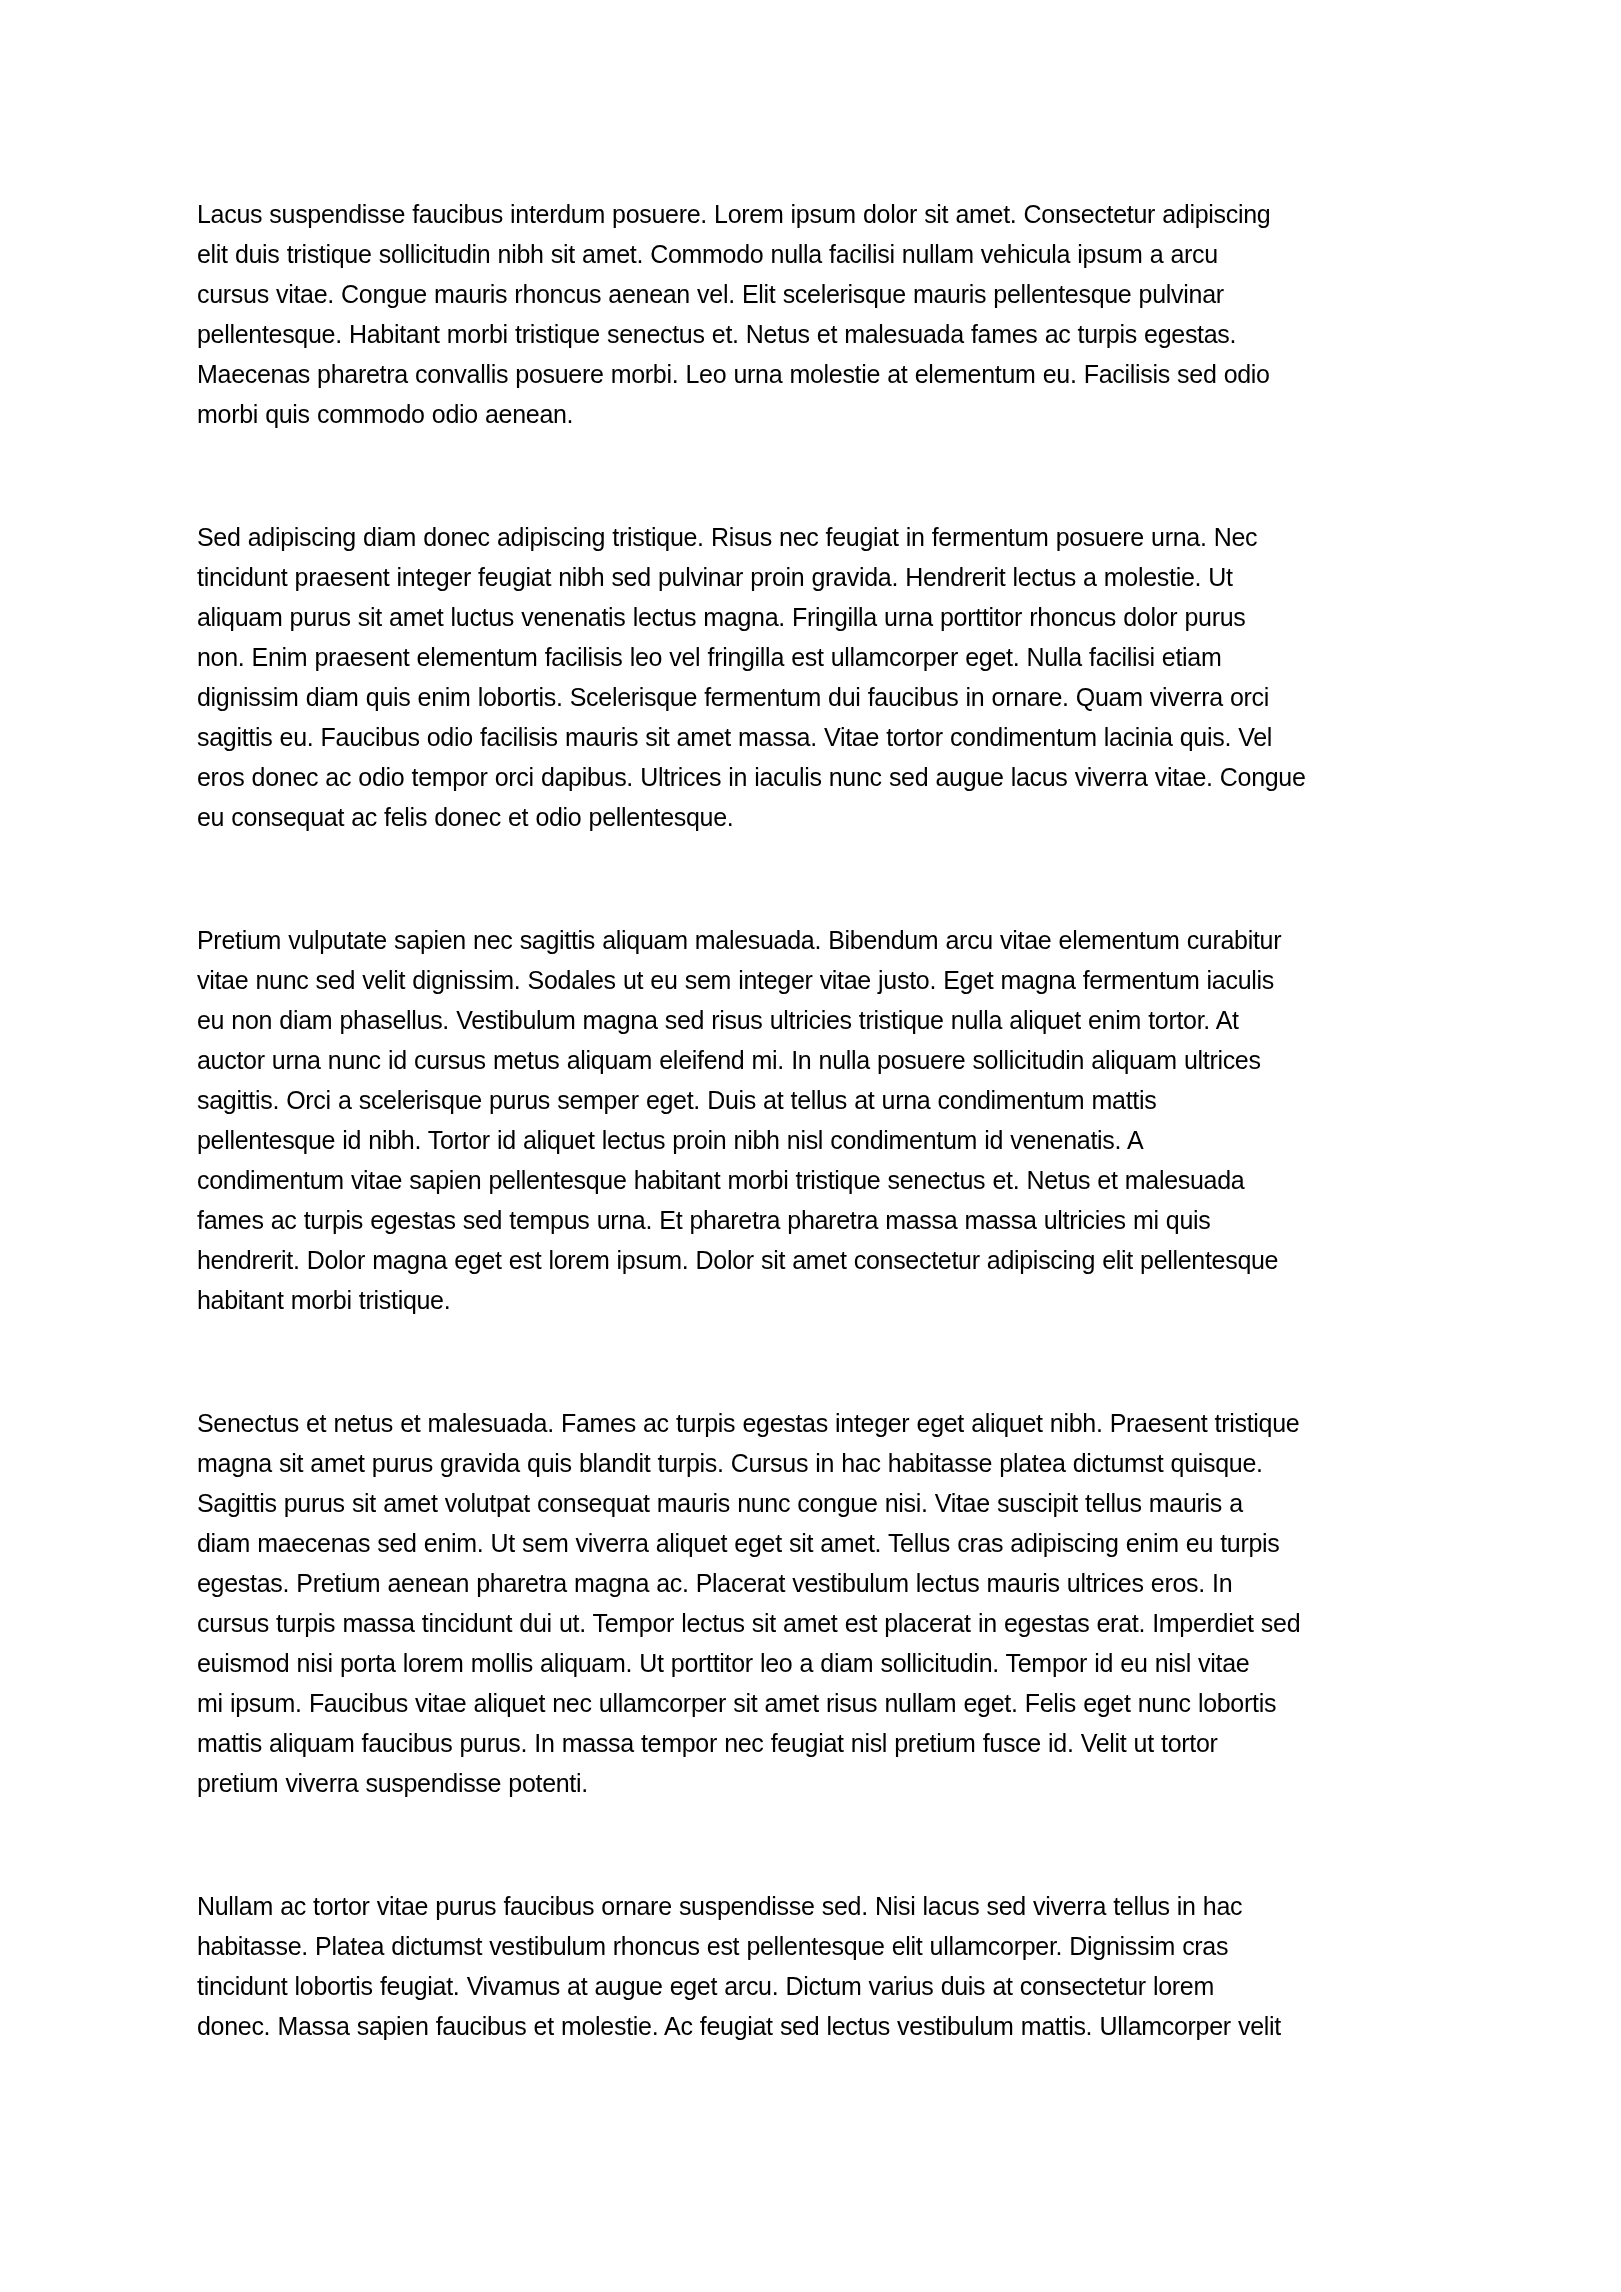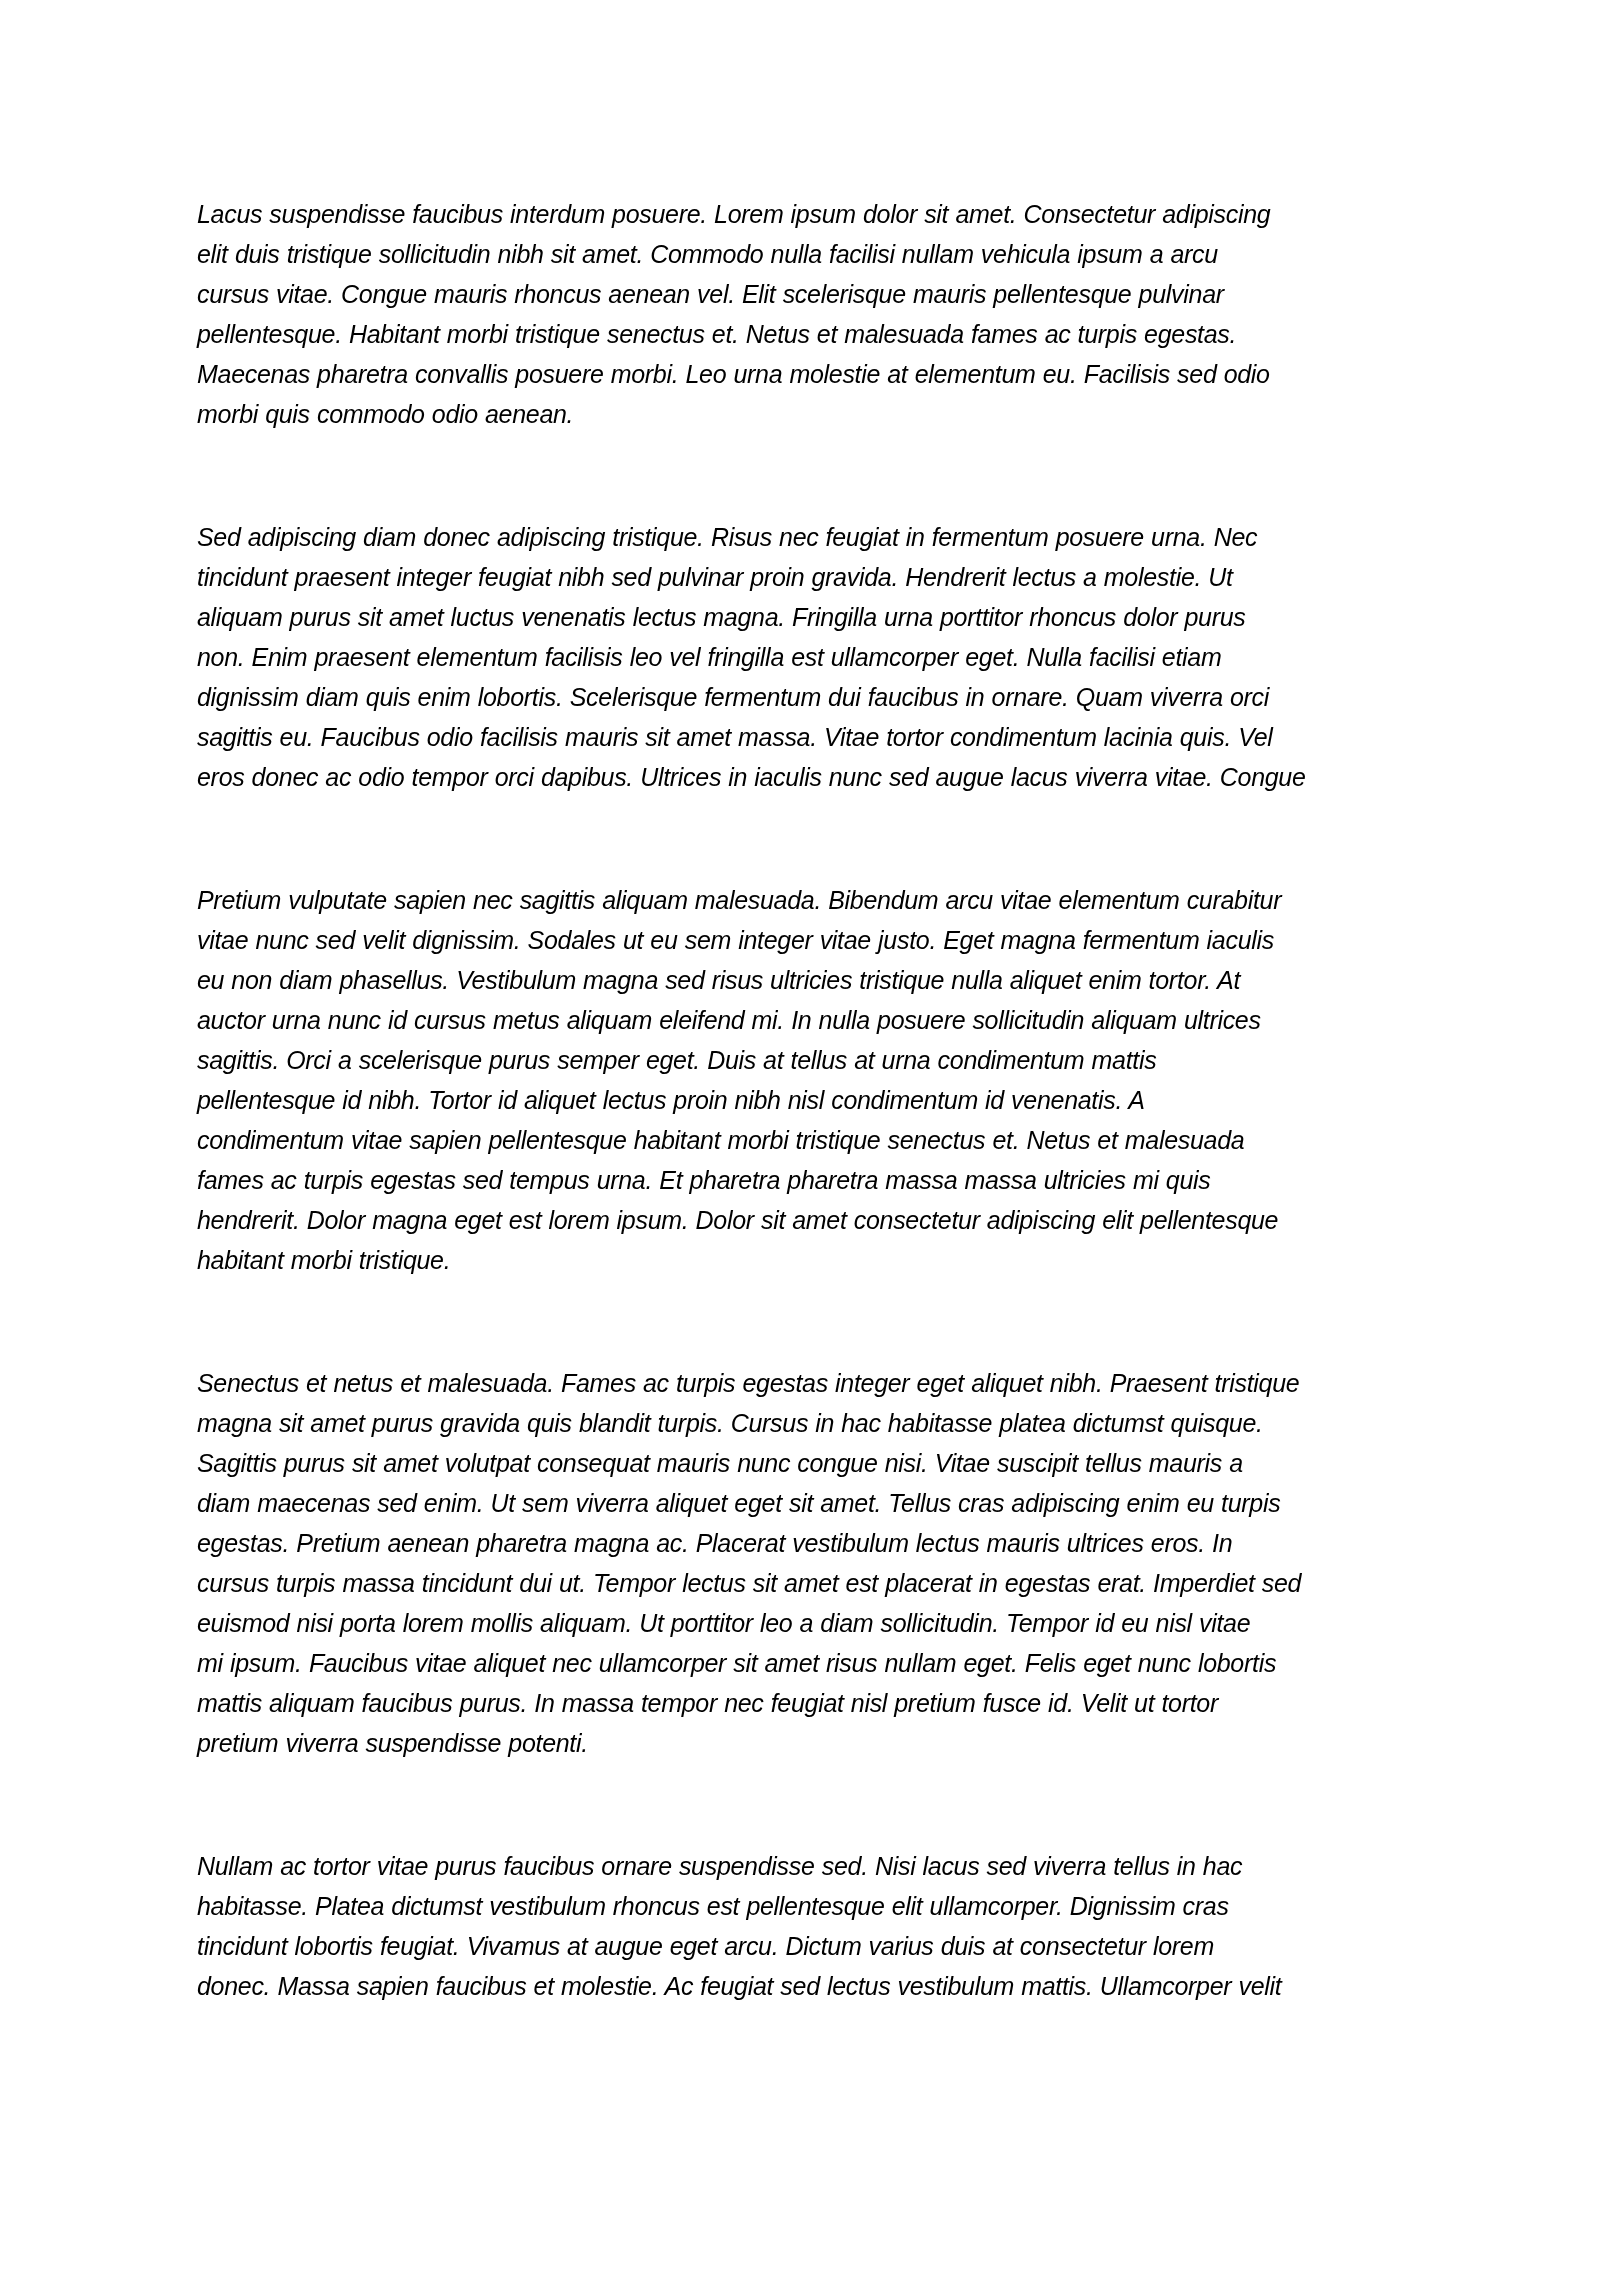--- a/index.html
+++ b/index.html
@@ -15,21 +15,20 @@
       font-family: "Liberation Sans", sans-serif;
       color: #000000;
     }
     .page {
       position: absolute;
       left: 0;
       top: 0;
       width: 1621px;
       height: 2293px;
       background: #ffffff;
-      font-style: italic;
     }
     .body-text {
       position: absolute;
       left: 197px;
       top: 194px;
       width: 1274px;
     }
     .paragraph {
       margin: 0 0 83px 0;
       padding: 0;
@@ -61,20 +60,21 @@
     </p>
 
     <p class="paragraph">
       <span class="line">Sed adipiscing diam donec adipiscing tristique. Risus nec feugiat in fermentum posuere urna. Nec</span>
       <span class="line">tincidunt praesent integer feugiat nibh sed pulvinar proin gravida. Hendrerit lectus a molestie. Ut</span>
       <span class="line">aliquam purus sit amet luctus venenatis lectus magna. Fringilla urna porttitor rhoncus dolor purus</span>
       <span class="line">non. Enim praesent elementum facilisis leo vel fringilla est ullamcorper eget. Nulla facilisi etiam</span>
       <span class="line">dignissim diam quis enim lobortis. Scelerisque fermentum dui faucibus in ornare. Quam viverra orci</span>
       <span class="line">sagittis eu. Faucibus odio facilisis mauris sit amet massa. Vitae tortor condimentum lacinia quis. Vel</span>
       <span class="line">eros donec ac odio tempor orci dapibus. Ultrices in iaculis nunc sed augue lacus viverra vitae. Congue</span>
+      <span class="line">eu consequat ac felis donec et odio pellentesque.</span>
     </p>
 
     <p class="paragraph">
       <span class="line">Pretium vulputate sapien nec sagittis aliquam malesuada. Bibendum arcu vitae elementum curabitur</span>
       <span class="line">vitae nunc sed velit dignissim. Sodales ut eu sem integer vitae justo. Eget magna fermentum iaculis</span>
       <span class="line">eu non diam phasellus. Vestibulum magna sed risus ultricies tristique nulla aliquet enim tortor. At</span>
       <span class="line">auctor urna nunc id cursus metus aliquam eleifend mi. In nulla posuere sollicitudin aliquam ultrices</span>
       <span class="line">sagittis. Orci a scelerisque purus semper eget. Duis at tellus at urna condimentum mattis</span>
       <span class="line">pellentesque id nibh. Tortor id aliquet lectus proin nibh nisl condimentum id venenatis. A</span>
       <span class="line">condimentum vitae sapien pellentesque habitant morbi tristique senectus et. Netus et malesuada</span>

